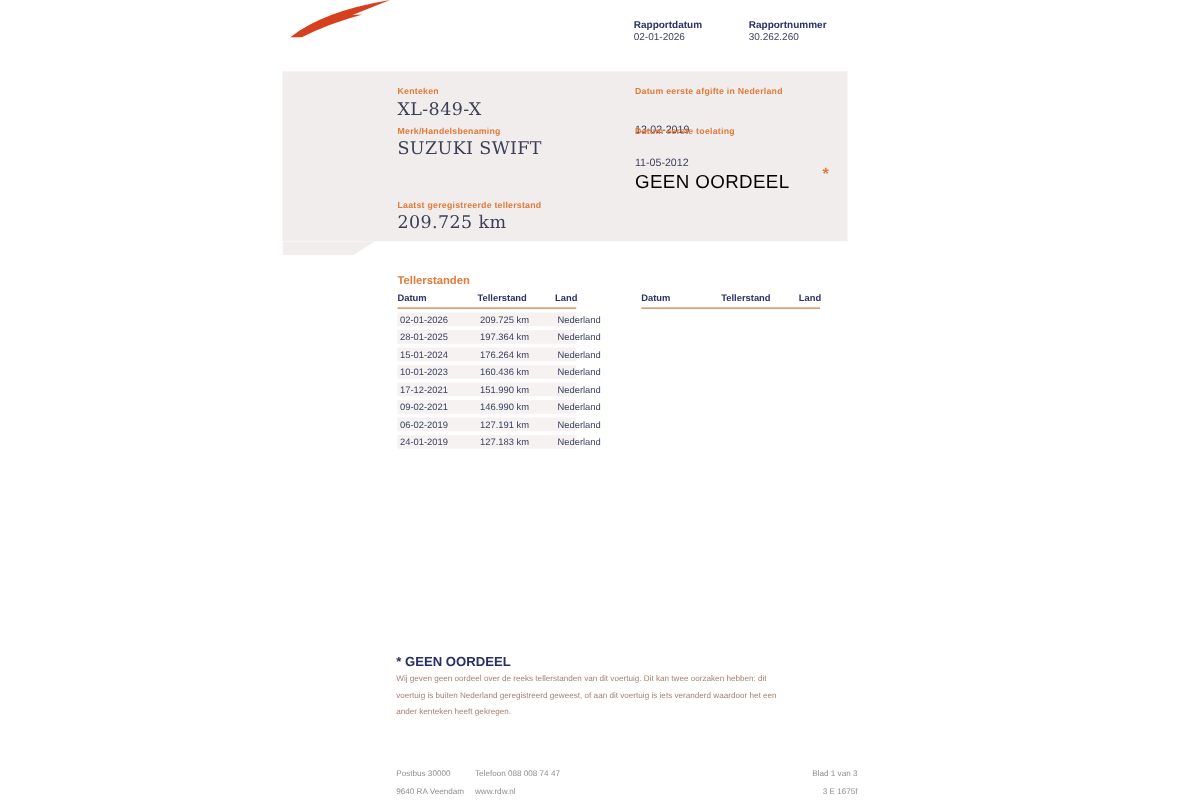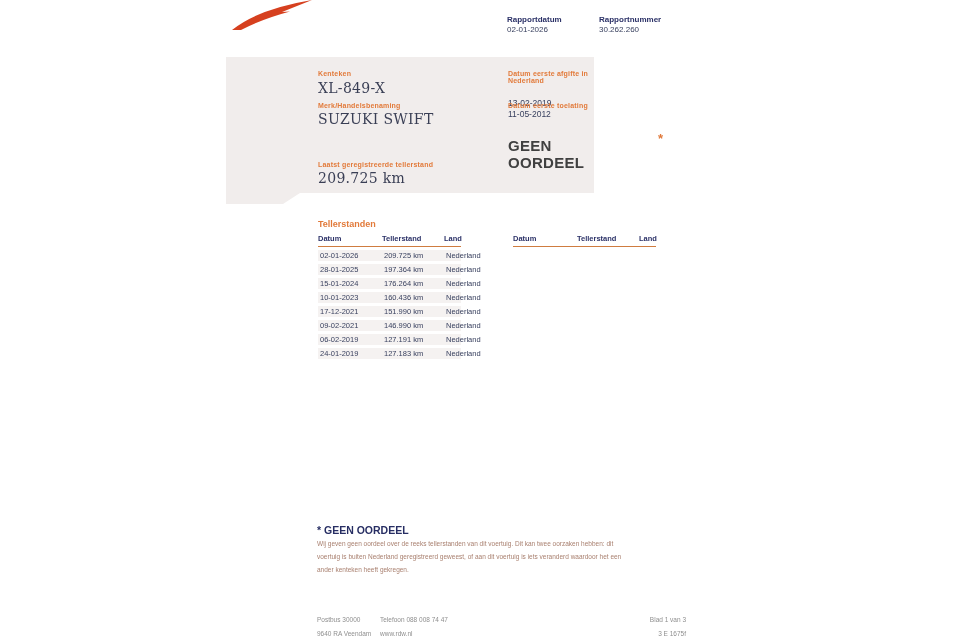--- a/index.html
+++ b/index.html
@@ -17,33 +17,33 @@
     position:relative; top:-24px; display:block;
     font-family:"DejaVu Serif", serif; font-style:italic;
     font-size:26px; color:#e0793a; white-space:nowrap;
   }
   .logo { position:absolute; left:232px; top:0; width:80px; height:30px; }
   .hdr-label { position:absolute; top:15px; font-size:8px; font-weight:bold; color:#2b3167; }
   .hdr-value { position:absolute; top:25px; font-size:8px; color:#39415f; }
   .hl1 { left:507px; } .hl2 { left:570px;padding-left:29px; }
   
   .box {
-    position:absolute; left:226px; top:57px; width:368px; height:136px;
+    position:absolute; left:226px; top:57px; width:452px; height:136px;
     background:#f1edec;
   }
   .box::after {
     content:""; position:absolute; left:0; top:136px; width:74px; height:11px;
     background:#f1edec; clip-path:polygon(0 0,100% 0,77% 100%,0 100%);
   }
   .lbl { position:absolute; font-size:7px; font-weight:bold; color:#e27a3a; letter-spacing:.2px; }
   .val-serif { position:absolute; font-family:"DejaVu Serif", serif; font-size:14px; color:#3a3f55; letter-spacing:.3px; }
   .val-sans  { position:absolute; font-size:8.5px; color:#39415f; }
   .oordeel-big {
-    position:absolute; left:282px; top:80px; font-size:15px; font-weight:bold;
-    color:#404040; letter-spacing:.3px;
+    position:absolute; left:282px; top:80px; font-size:15px; font-weight:normal;
+    color:#000000; letter-spacing:.3px;
   }
   .oordeel-star { position:absolute; left:432px; top:74px; font-size:13px; font-weight:bold; color:#e0793a; }
   
   .section-title { position:absolute; left:318px; top:219px; font-size:9px; font-weight:bold; color:#e27a3a; }
   .tables { position:absolute; left:318px; top:234px; width:360px; }
   .vtable { position:absolute; top:0; width:143px; }
   .vtable.left  { left:0; }
   .vtable.right { left:195px; }
   .thead {
     display:flex; font-size:7.5px; font-weight:bold; color:#2b3167;
@@ -86,21 +86,21 @@
 
   <div class="box">
     <div class="lbl" style="left:92px; top:13px;">Kenteken</div>
     <div class="val-serif" style="left:92px; top:23px;">XL-849-X</div>
     <div class="lbl" style="left:92px; top:45px;">Merk/Handelsbenaming</div>
     <div class="val-serif" style="left:92px; top:54px;">SUZUKI SWIFT</div>
 
     <div class="lbl" style="left:282px; top:13px;">Datum eerste afgifte in Nederland</div>
     <div class="val-sans" style="left:282px; top:25px;margin-top:16px;">13-02-2019</div>
     <div class="lbl" style="left:282px; top:45px;">Datum eerste toelating</div>
-    <div class="val-sans" style="left:282px; top:52px;text-align:right;">11-05-2012</div>
+    <div class="val-sans" style="left:282px; top:68px;text-align:right;">11-05-2012</div>
 
     <div class="oordeel-big">GEEN OORDEEL</div>
     <div class="oordeel-star">*</div>
 
     <div class="lbl" style="left:92px; top:104px;">Laatst geregistreerde tellerstand</div>
     <div class="val-serif" style="left:92px; top:113px;">209.725 km</div>
   </div>
 
   <div class="section-title">Tellerstanden</div>
 

